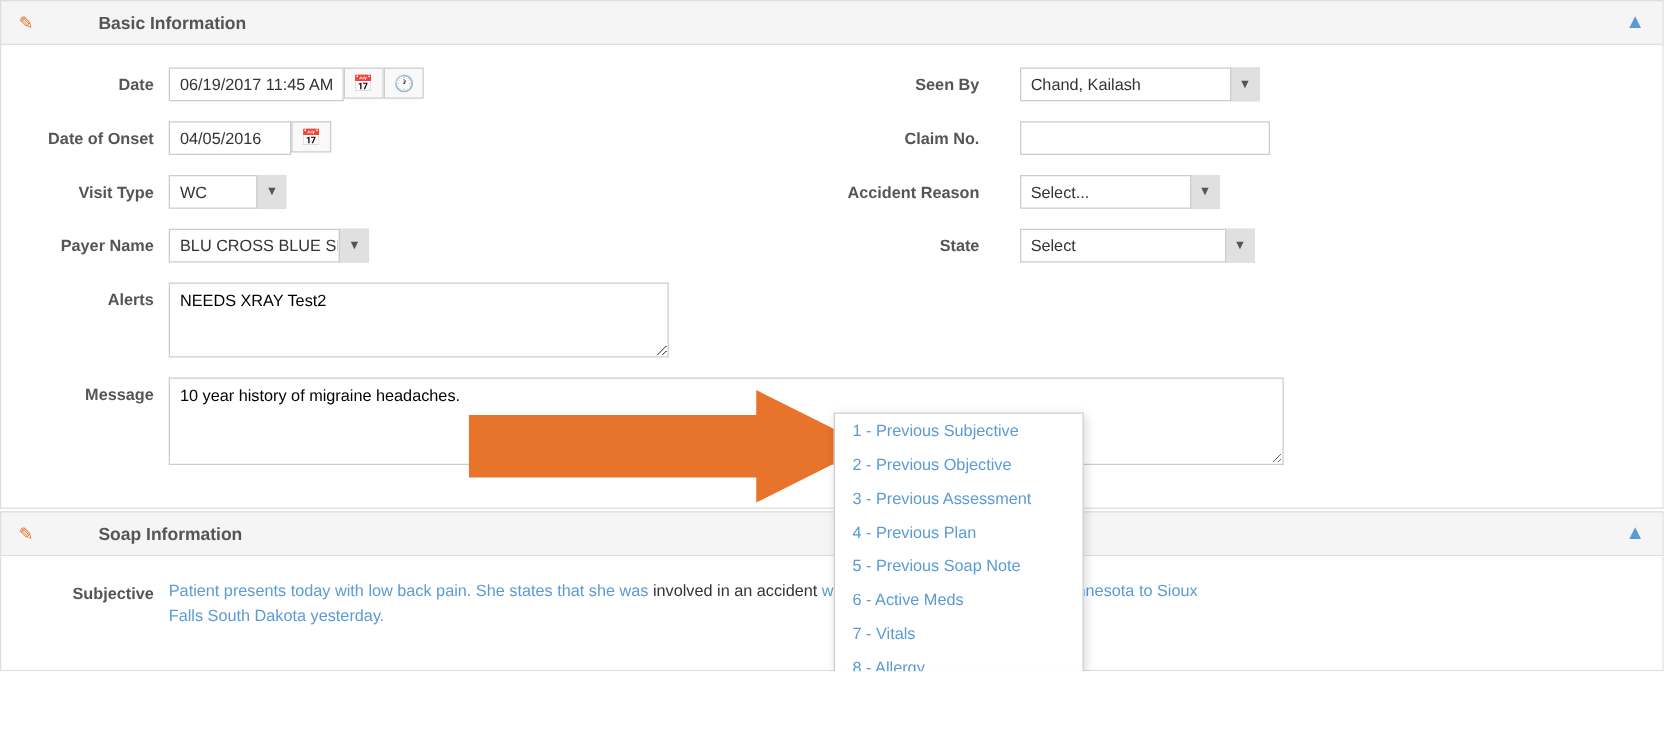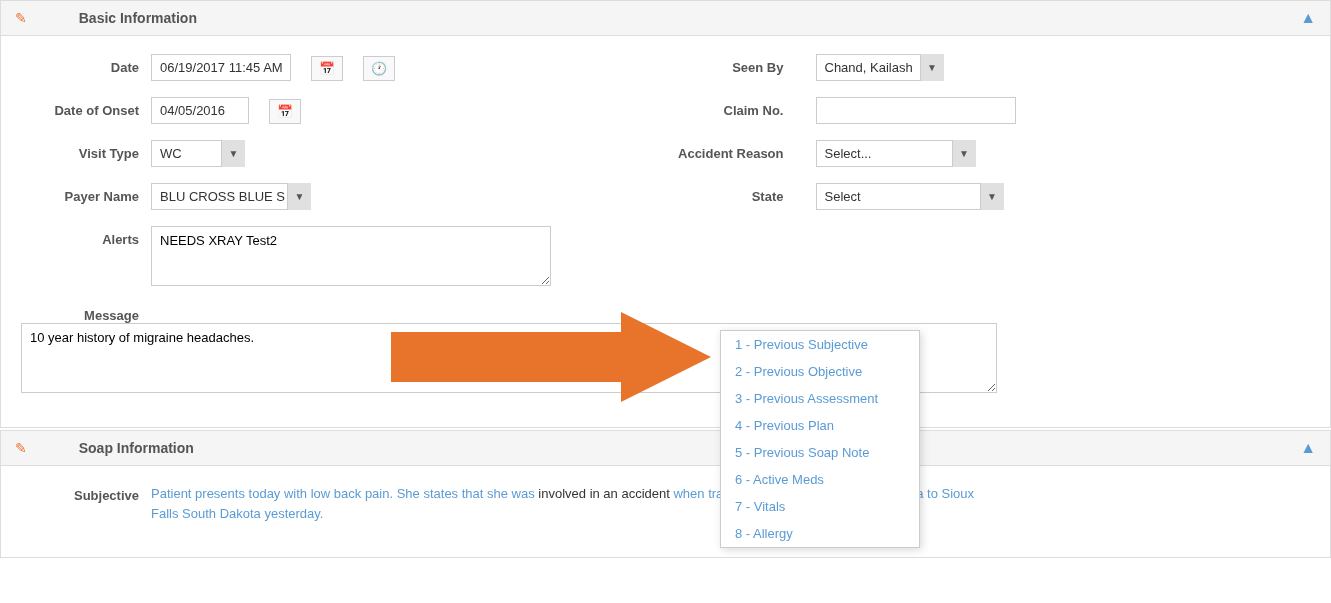--- a/index.html
+++ b/index.html
@@ -30,21 +30,21 @@
       padding-left: 42px;
     }
     .chevron-icon {
       color: #5b9bd5;
       font-size: 16px;
     }
 
     .section-body {
       border: 1px solid #ddd;
       border-top: none;
-      padding: 18px 20px;
+      padding: 18px 4px;
       background: #fff;
     }
 
     .form-row {
       display: flex;
       align-items: flex-start;
       margin-bottom: 16px;
     }
 
     .form-row-left {
@@ -82,22 +82,22 @@
       border: 1px solid #ccc;
       padding: 5px 8px;
       font-size: 13px;
       color: #333;
       background: #fff;
       outline: none;
     }
 
     .date-input-wrapper {
       display: flex;
-      align-items: flex-end;
-      gap: 20px;
+      align-items: flex-start;
+      gap: 0;
     }
 
     .date-input {
       border: 1px solid #ccc;
       padding: 5px 8px;
       font-size: 13px;
       width: 140px;
     }
 
     .date-only-input {
@@ -165,37 +165,36 @@
       min-height: 60px;
       resize: vertical;
       font-family: Arial, sans-serif;
     }
 
     .message-row {
       display: flex;
       align-items: flex-start;
       margin-bottom: 16px;
       position: relative;
-      flex-direction: column;
     }
 
     .message-textarea {
       border: 1px solid #ccc;
       padding: 6px 8px;
       font-size: 13px;
-      width: 976px;
+      width: 892px;
       min-height: 70px;
       resize: vertical;
       font-family: Arial, sans-serif;
     }
 
     
     .dropdown-menu {
       position: absolute;
-      left: 720px;
+      left: 667px;
       top: 330px;
       background: #fff;
       border: 1px solid #ccc;
       box-shadow: 2px 2px 8px rgba(0,0,0,0.15);
       z-index: 100;
       min-width: 200px;
     }
 
     .dropdown-menu .menu-item {
       padding: 6px 14px;
@@ -231,21 +230,21 @@
         <label class="field-label">Date</label>
         <div class="date-input-wrapper">
           <input type="text" class="date-input" value="06/19/2017 11:45 AM" style="">
           <button class="icon-btn">📅</button>
           <button class="icon-btn">🕐</button>
         </div>
       </div>
       <div class="form-row-right">
         <label class="field-label-right">Seen By</label>
         <div class="select-wrapper">
-          <select style="width:128px;">
+          <select style="width:192px;">
             <option>Chand, Kailash</option>
           </select>
           <div class="select-arrow">▼</div>
         </div>
       </div>
     </div>
 
     <div class="form-row">
       <div class="form-row-left">
         <label class="field-label">Date of Onset</label>

